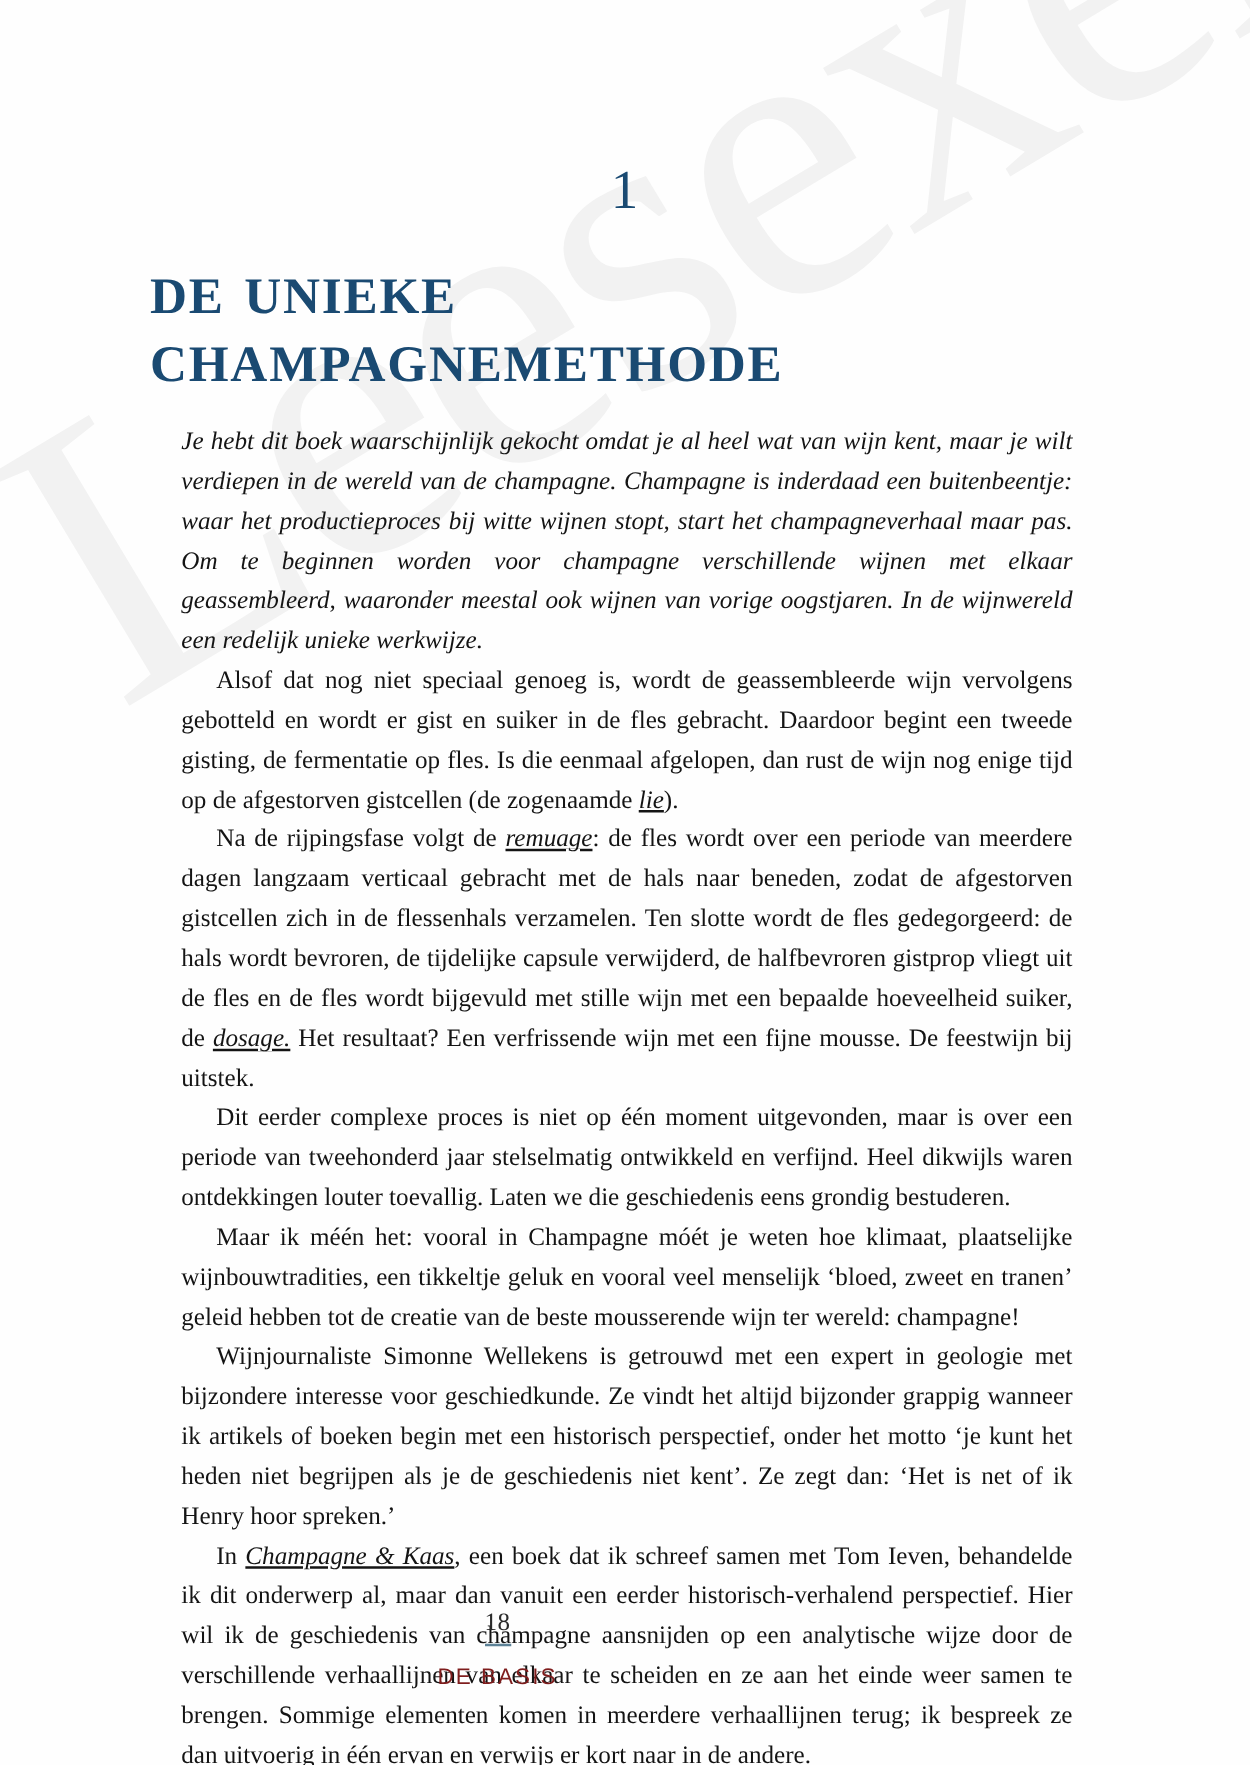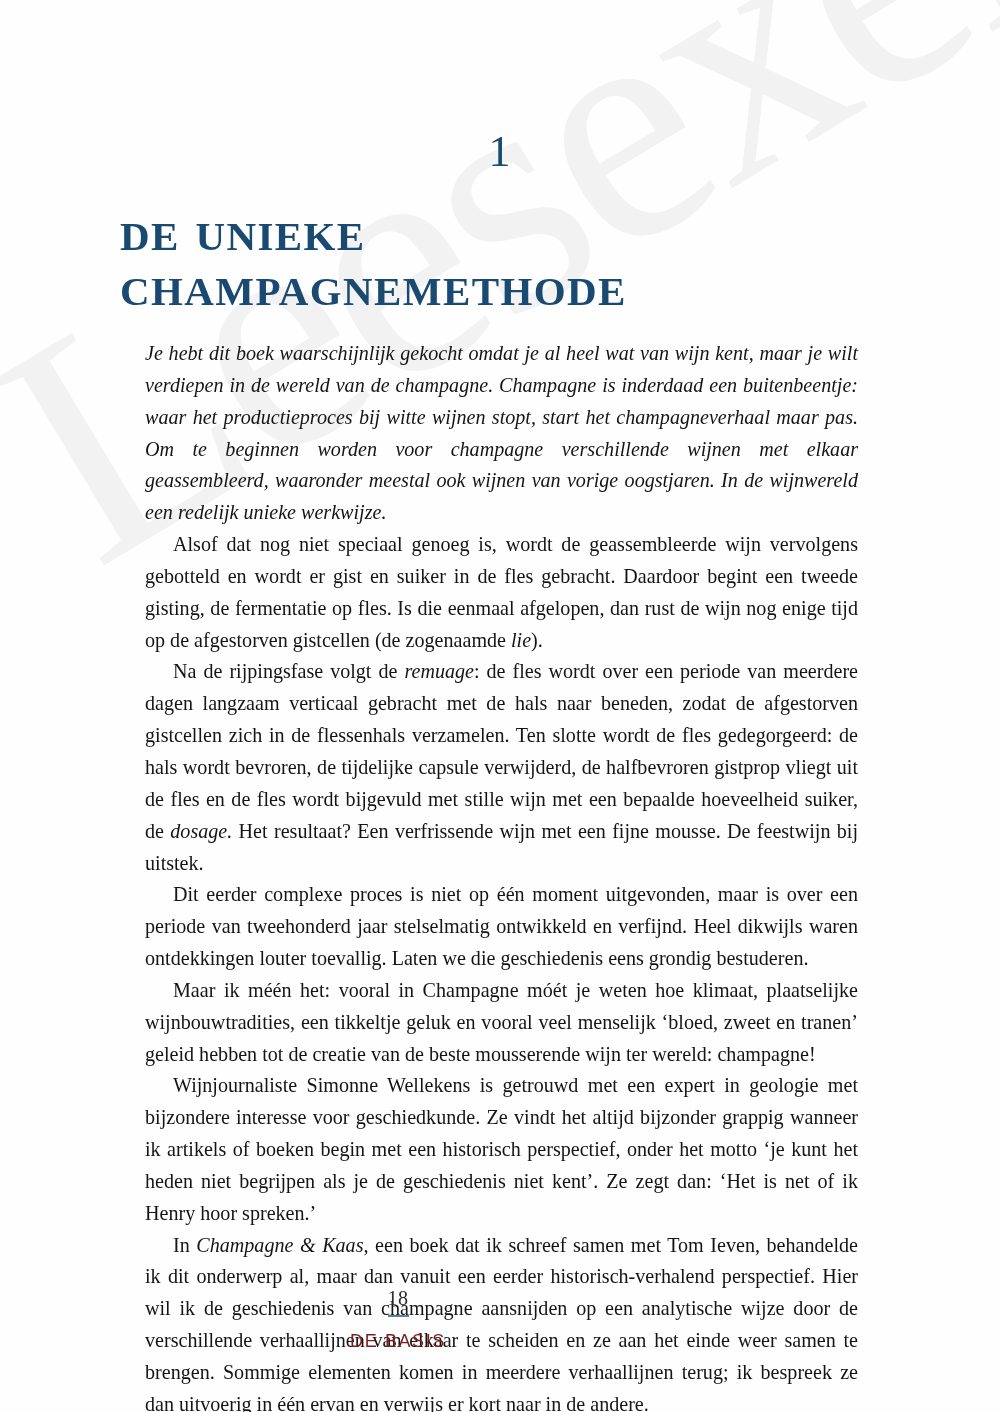--- a/index.html
+++ b/index.html
@@ -89,20 +89,21 @@
     text-indent: 28px;
   }
 
   .body-text p.first {
     text-indent: 0;
     font-style: italic;
   }
 
   .body-text em {
     font-style: italic;
+    text-decoration: underline;
   }
 
   
   .footer {
     position: absolute;
     left: 0;
     top: 1288px;
     width: 796px;
     text-align: center;
     z-index: 2;

